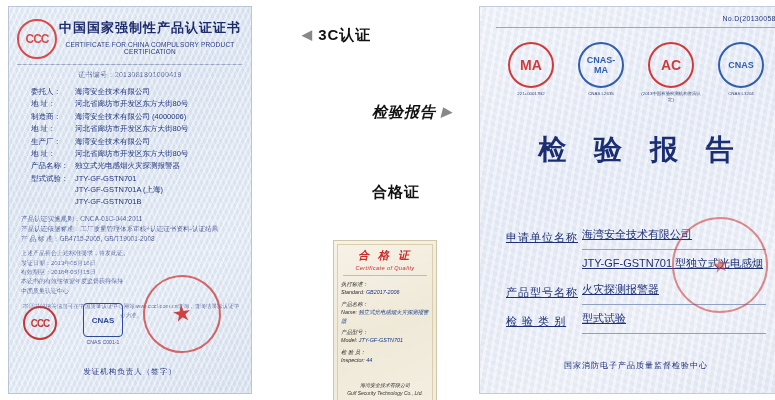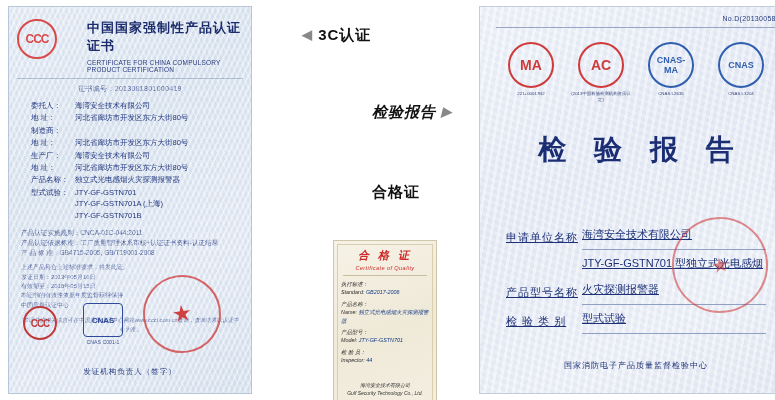--- a/index.html
+++ b/index.html
@@ -40,21 +40,21 @@
   }
   .ccc-seal {
     width: 40px; height: 40px; flex: 0 0 40px;
     border: 2px solid #d94a4a;
     border-radius: 50%;
     color: #d94a4a;
     display: flex; align-items: center; justify-content: center;
     font-size: 12px; font-weight: 700; letter-spacing: -1px;
     margin-top: 4px;
   }
-  .c3-heads { flex: 1; text-align: left; padding-left: 2px; margin-left: 28px; }
+  .c3-heads { flex: 1; text-align: center; padding-left: 2px; }
   .c3-title-cn {
     font-size: 13px; font-weight: 700; color: #1b2b6b;
     letter-spacing: 1px; margin-top: 4px;
   }
   .c3-title-en {
     font-size: 6.5px; color: #2a3c80; letter-spacing: .2px; margin-top: 4px;
   }
   .c3-rule { height:1px; background:#8fa2c0; margin: 5px 8px 0 8px; }
   .c3-certno {
     text-align: center; font-size: 7px; color: #2b3f86;
@@ -248,20 +248,21 @@
       <div class="c3-row">
         <div class="c3-label">委托人：</div>
         <div class="c3-val">海湾安全技术有限公司</div>
       </div>
       <div class="c3-row">
         <div class="c3-label">地 址：</div>
         <div class="c3-val">河北省廊坊市开发区东方大街80号</div>
       </div>
       <div class="c3-row">
         <div class="c3-label">制造商：</div>
+        <div class="c3-val">海湾安全技术有限公司 (4000006)</div>
       </div>
       <div class="c3-row">
         <div class="c3-label">地 址：</div>
         <div class="c3-val">河北省廊坊市开发区东方大街80号</div>
       </div>
       <div class="c3-row">
         <div class="c3-label">生产厂：</div>
         <div class="c3-val">海湾安全技术有限公司</div>
       </div>
       <div class="c3-row">
@@ -376,26 +377,26 @@
 
     <div class="rp-no">No.D(201300585</div>
     <div class="rp-rule"></div>
 
     <div class="rp-logos">
       <div class="lg">
         <div class="circle">MA</div>
         <div class="cap">221+00017B2</div>
       </div>
       <div class="lg">
+        <div class="circle blue">CNAS-MA</div>
+        <div class="cap">CNAS L2635</div>
+      </div>
+      <div class="lg">
         <div class="circle">AC</div>
         <div class="cap">(2013中国检验检测机构资质认定)</div>
-      </div>
-      <div class="lg">
-        <div class="circle blue">CNAS-MA</div>
-        <div class="cap">CNAS L2635</div>
       </div>
       <div class="lg">
         <div class="circle blue">CNAS</div>
         <div class="cap">CNAS L3204</div>
       </div>
     </div>
 
     <div class="rp-title">检 验 报 告</div>
 
     <div class="rp-fields">

